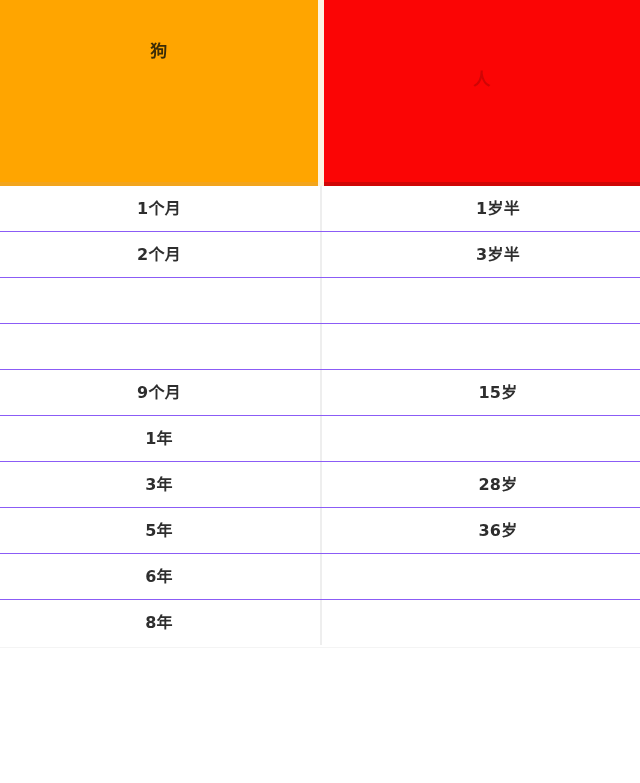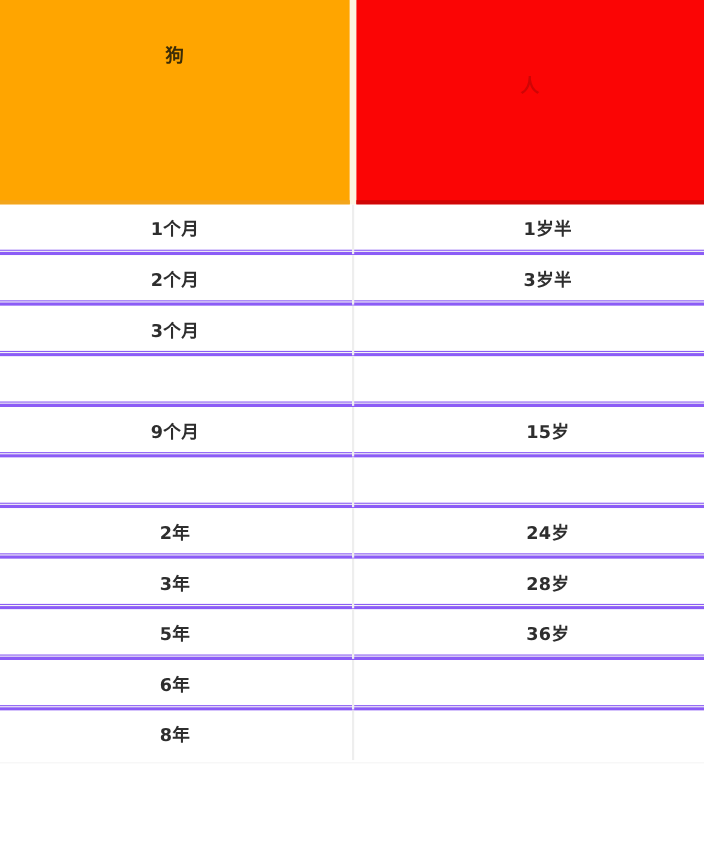--- a/index.html
+++ b/index.html
@@ -93,21 +93,21 @@
     position: absolute;
     top: 186px;
     left: 0;
     width: 640px;
   }
   .row {
     position: relative;
     width: 640px;
     height: 46px;
     background: #ffffff;
-    border-bottom: 5px solid #8b5cf6;
+    border-bottom: 1px solid #8b5cf6;
     box-sizing: border-box;
   }
   .row::after {
     content: "";
     position: absolute;
     left: 0;
     bottom: -2px;
     width: 640px;
     height: 1px;
     background: #f4f4f4;
@@ -170,43 +170,38 @@
       <div class="cell human-cell">1岁半</div>
     </div>
 
     <div class="row">
       <div class="cell dog-cell">2个月</div>
       <div class="col-divider"></div>
       <div class="cell human-cell">3岁半</div>
     </div>
 
     <div class="row">
-      <div class="cell dog-cell">3个月</div>
       <div class="col-divider"></div>
     </div>
 
     <div class="row">
       <div class="col-divider"></div>
     </div>
 
     <div class="row">
       <div class="cell dog-cell">9个月</div>
       <div class="col-divider"></div>
       <div class="cell human-cell">15岁</div>
     </div>
 
     <div class="row">
-      <div class="col-divider"></div>
-    </div>
-
-    <div class="row">
-      <div class="cell dog-cell">2年</div>
-      <div class="col-divider"></div>
-      <div class="cell human-cell">24岁</div>
-    </div>
+      <div class="cell dog-cell">1年</div>
+      <div class="col-divider"></div>
+    </div>
+
 
     <div class="row">
       <div class="cell dog-cell">3年</div>
       <div class="col-divider"></div>
       <div class="cell human-cell">28岁</div>
     </div>
 
 
     <div class="row">
       <div class="cell dog-cell">5年</div>

